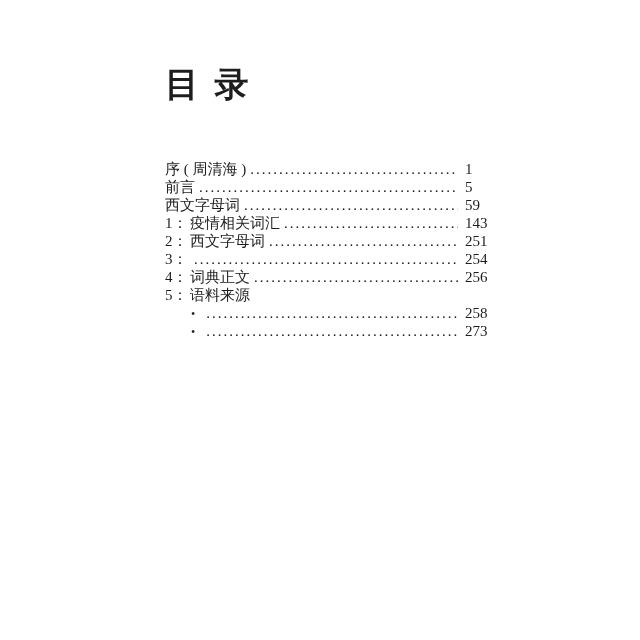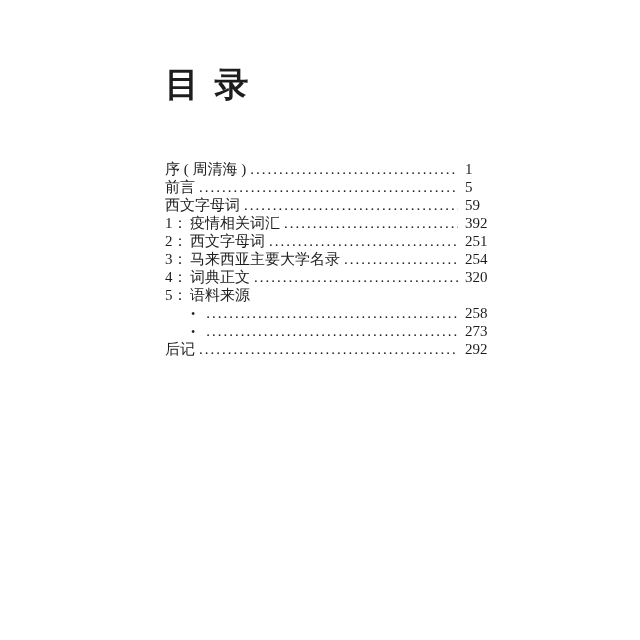--- a/index.html
+++ b/index.html
@@ -91,53 +91,47 @@
       </div>
       <div class="row gap">
         <span class="label">西文字母词</span>
         <span class="leader"></span>
         <span class="pagenum">59</span>
       </div>
       <div class="row">
         <span class="num">1：</span>
         <span class="label">疫情相关词汇</span>
         <span class="leader"></span>
-        <span class="pagenum">392</span>
+        <span class="pagenum">143</span>
       </div>
       <div class="row">
         <span class="num">2：</span>
         <span class="label">西文字母词</span>
         <span class="leader"></span>
         <span class="pagenum">251</span>
       </div>
       <div class="row">
         <span class="num">3：</span>
-        <span class="label">马来西亚主要大学名录</span>
         <span class="leader"></span>
         <span class="pagenum">254</span>
       </div>
       <div class="row">
         <span class="num">4：</span>
         <span class="label">词典正文</span>
         <span class="leader"></span>
-        <span class="pagenum">320</span>
+        <span class="pagenum">256</span>
       </div>
       <div class="row">
         <span class="num">5：</span>
         <span class="label">语料来源</span>
       </div>
       <div class="row">
         <span class="bullet-mark">•</span>
         <span class="leader"></span>
         <span class="pagenum">258</span>
       </div>
       <div class="row">
         <span class="bullet-mark">•</span>
         <span class="leader"></span>
         <span class="pagenum">273</span>
       </div>
-      <div class="row gap">
-        <span class="label">后记</span>
-        <span class="leader"></span>
-        <span class="pagenum">292</span>
-      </div>
     </div>
 </div>
 
 </body></html>

